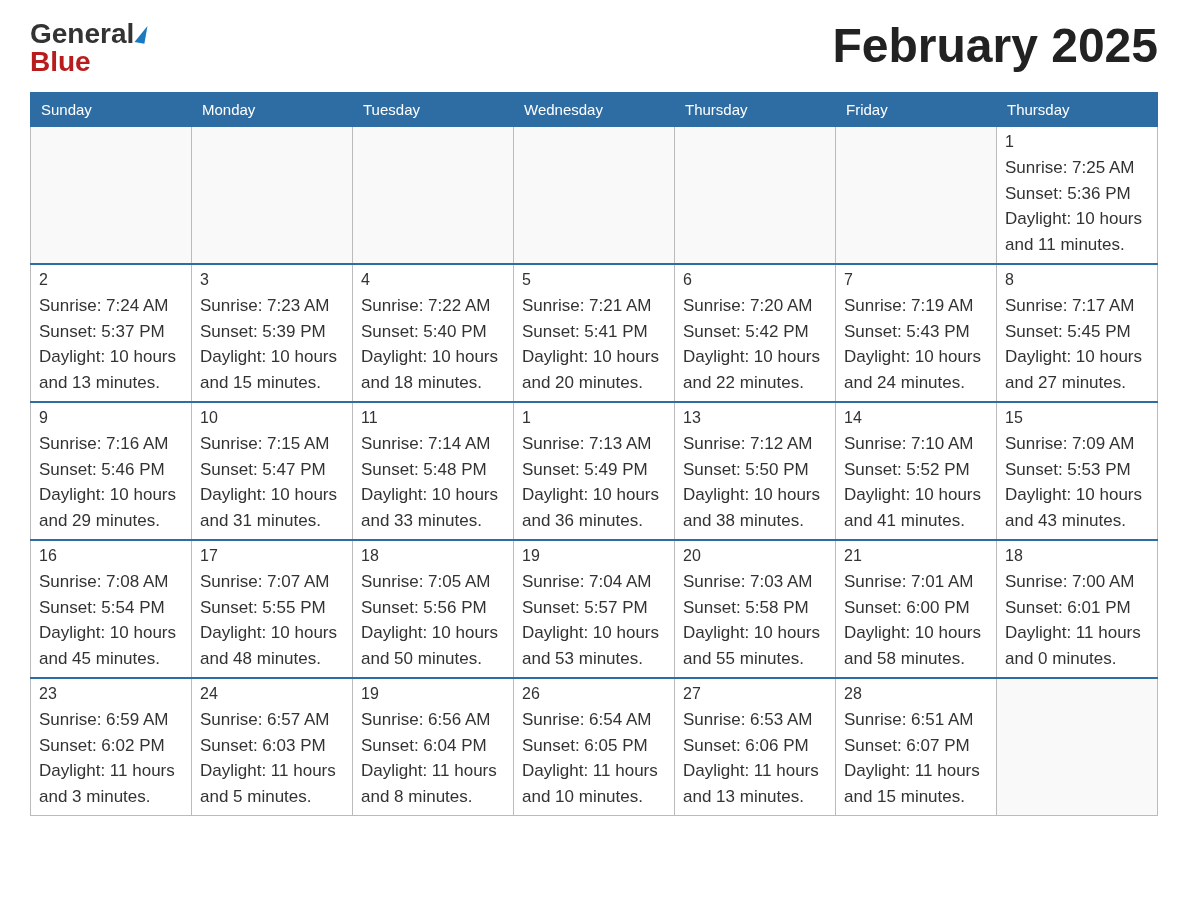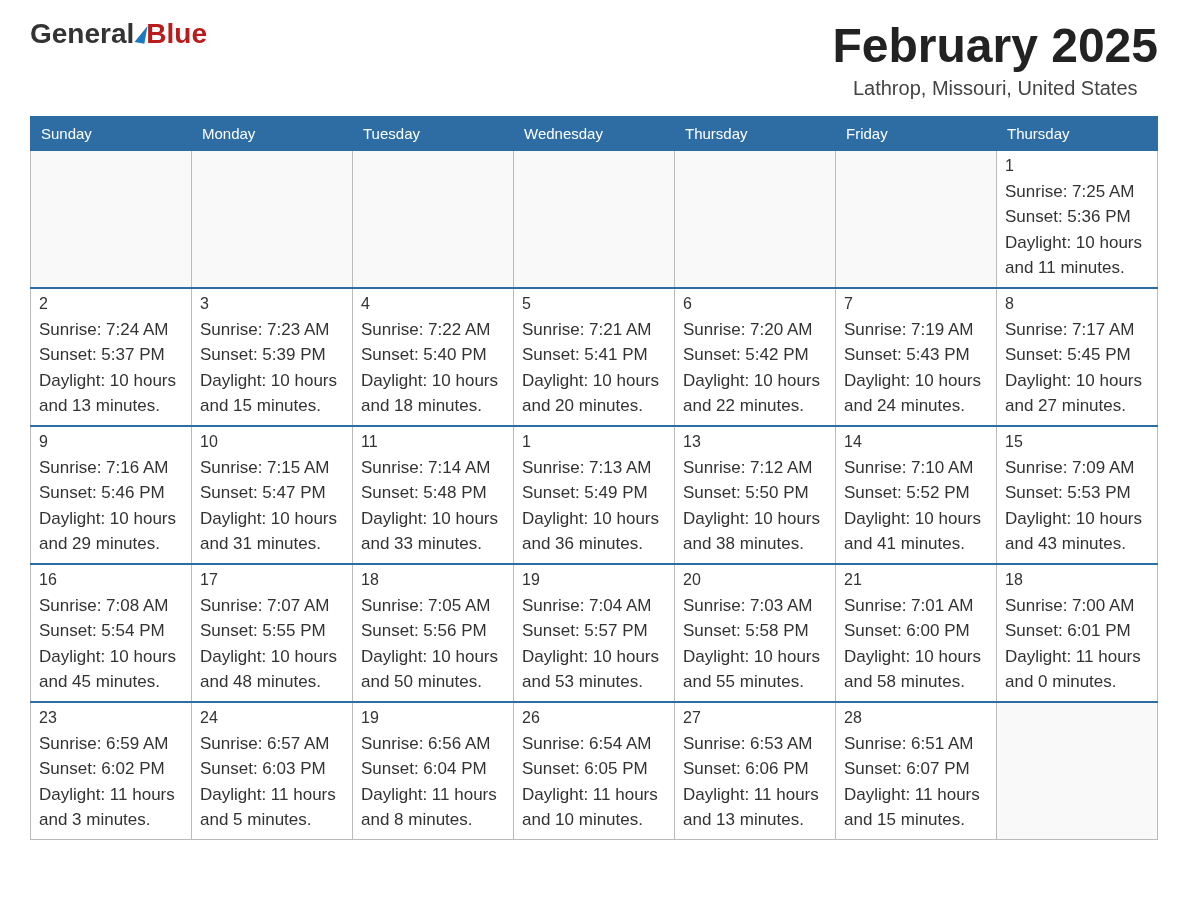--- a/index.html
+++ b/index.html
@@ -12,21 +12,21 @@
       padding: 20px 30px;
     }
     .header {
       display: flex;
       justify-content: space-between;
       align-items: flex-start;
       margin-bottom: 16px;
     }
     .logo {
       display: flex;
-      flex-direction: row;
+      flex-direction: column;
       align-items: flex-start;
     }
     .logo-text-general {
       font-size: 28px;
       font-weight: bold;
       color: #333;
       line-height: 1;
     }
     .logo-text-blue {
       font-size: 28px;
@@ -43,21 +43,21 @@
       border-bottom: 18px solid #1a7abf;
       margin-left: 2px;
       vertical-align: middle;
       transform: rotate(10deg);
     }
     .logo-row {
       display: flex;
       align-items: center;
     }
     .title-section {
-      text-align: center;
+      text-align: left;
     }
     .calendar-title {
       font-size: 48px;
       font-weight: bold;
       color: #222;
       line-height: 1.1;
     }
     .calendar-subtitle {
       font-size: 20px;
       color: #444;
@@ -115,21 +115,20 @@
     <div class="logo-row">
       <span class="logo-text-general">General</span>
       <span class="logo-icon"></span>
     </div>
     <div class="logo-row">
       <span class="logo-text-blue">Blue</span>
     </div>
   </div>
   <div class="title-section">
     <div class="calendar-title">February 2025</div>
-    <div class="calendar-subtitle">Lathrop, Missouri, United States</div>
   </div>
 </div>
 
 <table class="calendar">
   <thead>
     <tr>
       <th>Sunday</th>
       <th>Monday</th>
       <th>Tuesday</th>
       <th>Wednesday</th>

